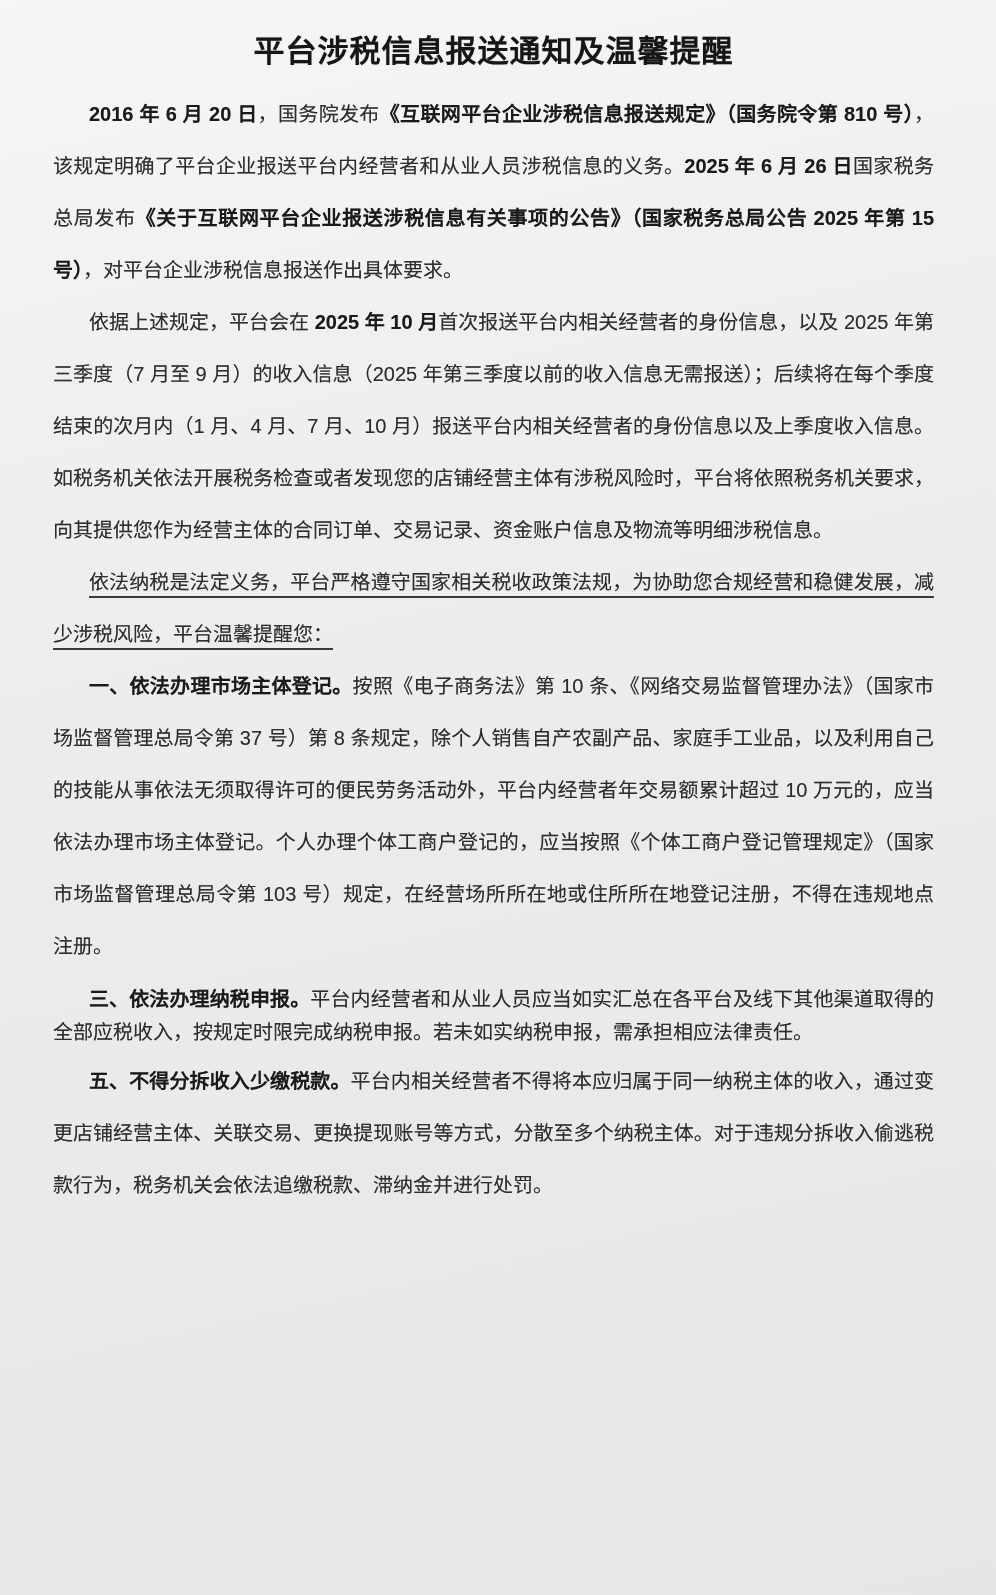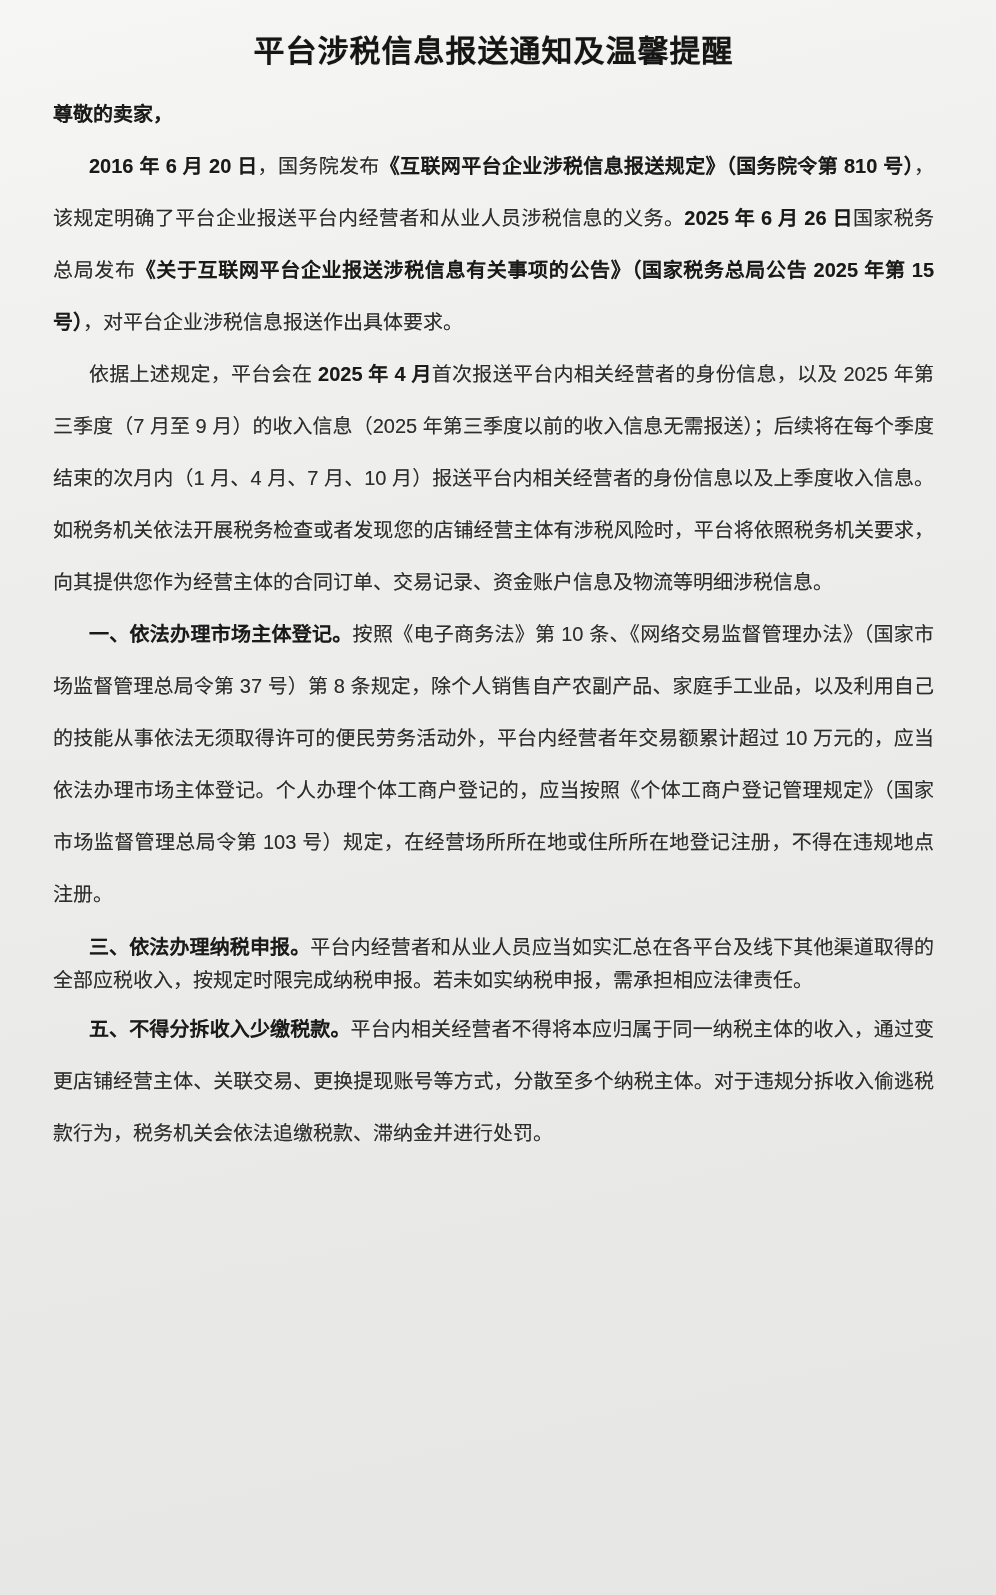--- a/index.html
+++ b/index.html
@@ -49,20 +49,20 @@
     font-weight: 700;
     color: #1a1a1a;
   }
 </style>
 </head>
 <body>
 
 <div class="page">
   <h1 class="doc-title">平台涉税信息报送通知及温馨提醒</h1>
   <div class="doc-body">
-      <p class="line"><span class="b">尊敬的卖家，</span></p>
       <p class="line indent"><span class="b">2016 年 6 月 20 日</span><span>，国务院发布</span><span class="b">《互联网平台企业涉税信息报送规定》（国务院令第 810 号）</span><span>，该规定明确了平台企业报送平台内经营者和从业人员涉税信息的义务。</span><span class="b">2025 年 6 月 26 日</span><span>国家税务总局发布</span><span class="b">《关于互联网平台企业报送涉税信息有关事项的公告》（国家税务总局公告 2025 年第 15 号）</span><span>，对平台企业涉税信息报送作出具体要求。</span></p>
-      <p class="line indent"><span>依据上述规定，平台会在 </span><span class="b">2025 年 4 月</span><span>首次报送平台内相关经营者的身份信息，以及 2025 年第三季度（7 月至 9 月）的收入信息（2025 年第三季度以前的收入信息无需报送）；后续将在每个季度结束的次月内（1 月、4 月、7 月、10 月）报送平台内相关经营者的身份信息以及上季度收入信息。如税务机关依法开展税务检查或者发现您的店铺经营主体有涉税风险时，平台将依照税务机关要求，向其提供您作为经营主体的合同订单、交易记录、资金账户信息及物流等明细涉税信息。</span></p>
+      <p class="line indent"><span>依据上述规定，平台会在 </span><span class="b">2025 年 10 月</span><span>首次报送平台内相关经营者的身份信息，以及 2025 年第三季度（7 月至 9 月）的收入信息（2025 年第三季度以前的收入信息无需报送）；后续将在每个季度结束的次月内（1 月、4 月、7 月、10 月）报送平台内相关经营者的身份信息以及上季度收入信息。如税务机关依法开展税务检查或者发现您的店铺经营主体有涉税风险时，平台将依照税务机关要求，向其提供您作为经营主体的合同订单、交易记录、资金账户信息及物流等明细涉税信息。</span></p>
+      <p class="line indent underline"><span>依法纳税是法定义务，平台严格遵守国家相关税收政策法规，为协助您合规经营和稳健发展，减少涉税风险，平台温馨提醒您：</span></p>
       <p class="line indent"><span class="b">一、依法办理市场主体登记。</span><span>按照《电子商务法》第 10 条、《网络交易监督管理办法》（国家市场监督管理总局令第 37 号）第 8 条规定，除个人销售自产农副产品、家庭手工业品，以及利用自己的技能从事依法无须取得许可的便民劳务活动外，平台内经营者年交易额累计超过 10 万元的，应当依法办理市场主体登记。个人办理个体工商户登记的，应当按照《个体工商户登记管理规定》（国家市场监督管理总局令第 103 号）规定，在经营场所所在地或住所所在地登记注册，不得在违规地点注册。</span></p>
       <p class="line indent tight"><span class="b">三、依法办理纳税申报。</span><span>平台内经营者和从业人员应当如实汇总在各平台及线下其他渠道取得的全部应税收入，按规定时限完成纳税申报。若未如实纳税申报，需承担相应法律责任。</span></p>
       <p class="line indent"><span class="b">五、不得分拆收入少缴税款。</span><span>平台内相关经营者不得将本应归属于同一纳税主体的收入，通过变更店铺经营主体、关联交易、更换提现账号等方式，分散至多个纳税主体。对于违规分拆收入偷逃税款行为，税务机关会依法追缴税款、滞纳金并进行处罚。</span></p>
     </div>
 </div>
 
 </body></html>

